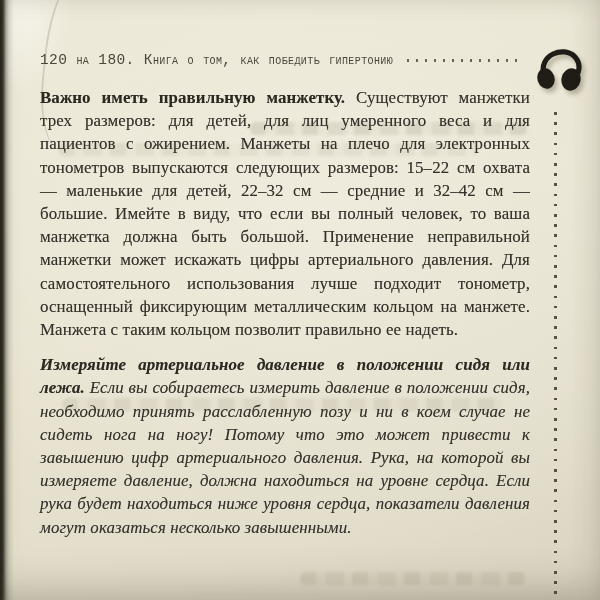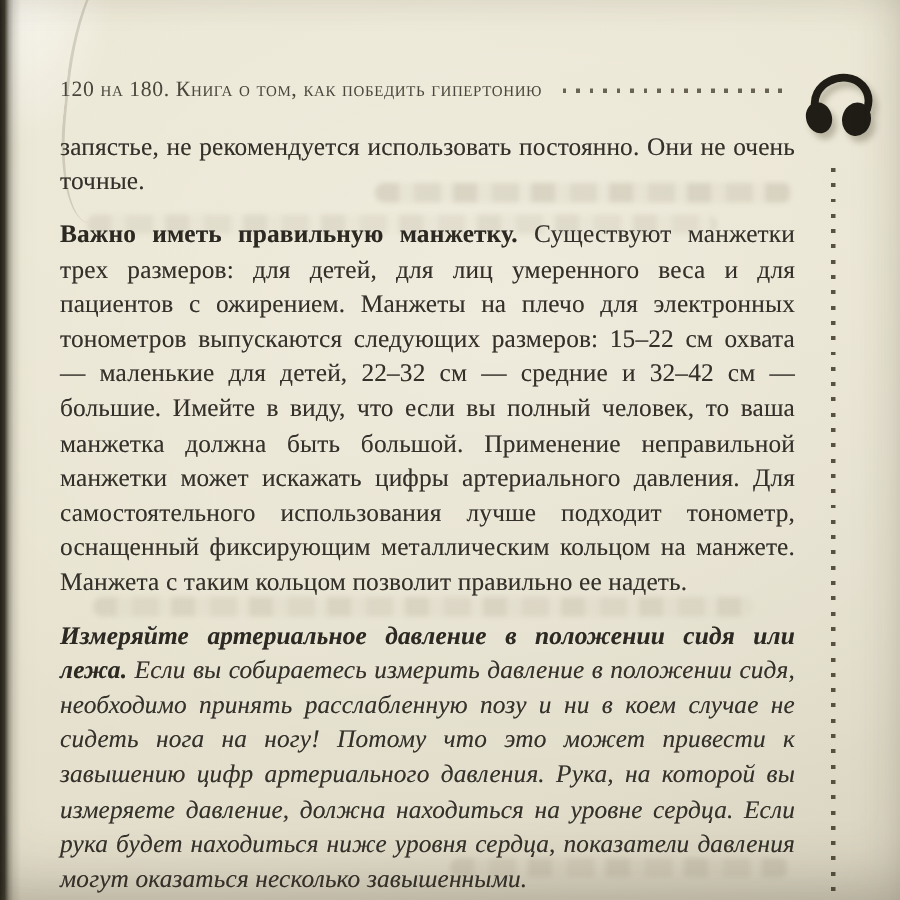--- a/index.html
+++ b/index.html
@@ -34,21 +34,21 @@
     position: absolute; inset: 0; pointer-events: none;
     box-shadow: inset 0 -28px 40px -18px rgba(70,62,44,0.28), inset -18px 0 40px -24px rgba(70,62,44,0.18), inset 0 14px 30px -22px rgba(70,62,44,0.18);
   }
 
   
   .runhead {
     position: absolute; left: 40px; top: 46px; right: 12px; height: 46px;
     display: flex; align-items: flex-start;
   }
   .runhead-title {
-    font-family: Liberation Serif, serif;
+    font-family: Liberation Mono, monospace;
     font-variant: small-caps;
     font-size: 14.5px; line-height: 20px;
     letter-spacing: 0.4px;
     color: #4a463c;
     white-space: nowrap;
     margin-top: 4px;
   }
   .dot-leader {
     flex: 1; height: 3px; margin: 13px 10px 0 14px;
     background: repeating-linear-gradient(to right, rgba(72,66,50,0.8) 0 2.4px, rgba(72,66,50,0) 2.4px 9px);
@@ -106,21 +106,20 @@
   </div>
 
   <div class="v-dots"></div>
 
   <div class="showthrough st1"></div>
   <div class="showthrough st2"></div>
   <div class="showthrough st3"></div>
   <div class="showthrough st4"></div>
 
   <div class="body-text">
-    <p><span class="lead"></span><span>запястье, не рекомендуется использовать постоянно. Они не очень точные.</span></p>
 
     <p><span class="lead">Важно иметь правильную манжетку.</span><span> Существуют манжетки трех размеров: для детей, для лиц умеренного веса и для пациентов с ожирением. Манжеты на плечо для электронных тонометров выпускаются следующих размеров: 15–22 см охвата — маленькие для детей, 22–32 см — средние и 32–42 см — большие. Имейте в виду, что если вы полный человек, то ваша манжетка должна быть большой. Применение неправильной манжетки может искажать цифры артериального давления. Для самостоятельного использования лучше подходит тонометр, оснащенный фиксирующим металлическим кольцом на манжете. Манжета с таким кольцом позволит правильно ее надеть.</span></p>
 
     <p><span class="lead">Измеряйте артериальное давление в положении сидя или лежа.</span><span> Если вы собираетесь измерить давление в положении сидя, необходимо принять расслабленную позу и ни в коем случае не сидеть нога на ногу! Потому что это может привести к завышению цифр артериального давления. Рука, на которой вы измеряете давление, должна находиться на уровне сердца. Если рука будет находиться ниже уровня сердца, показатели давления могут оказаться несколько завышенными.</span></p>
   </div>
 
   <div class="vignette"></div>
 </div>
 
 </body></html>

